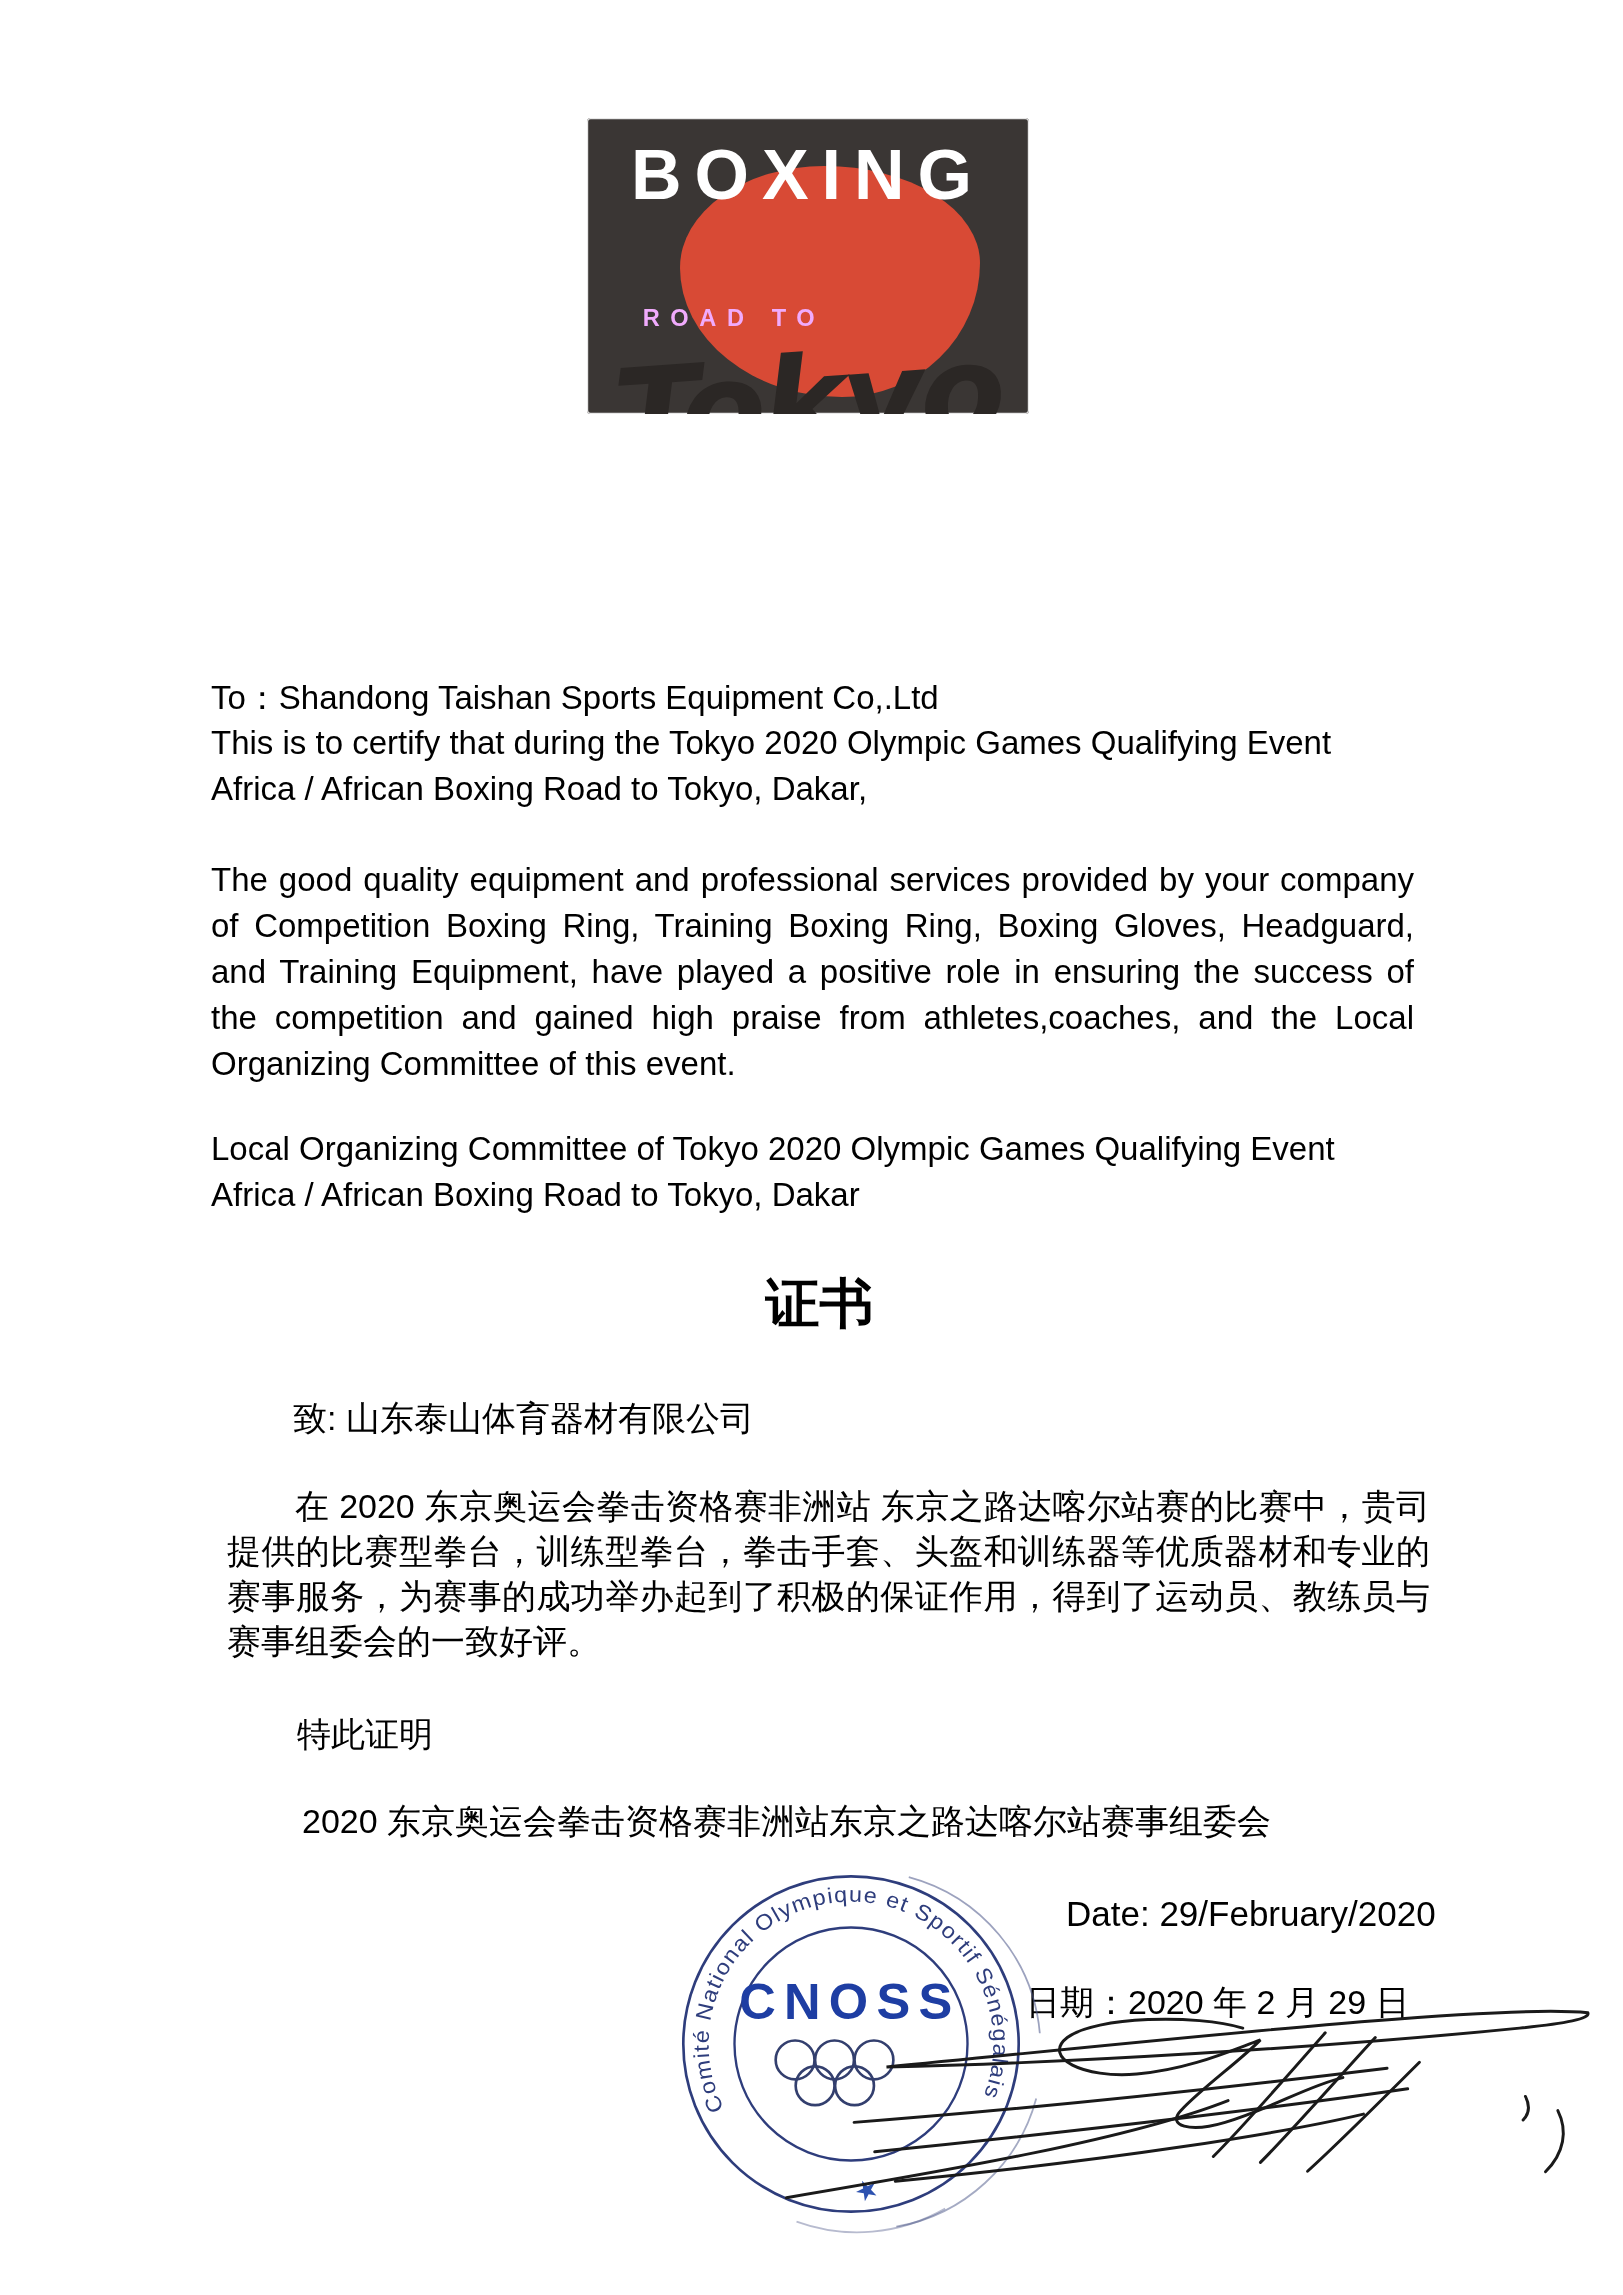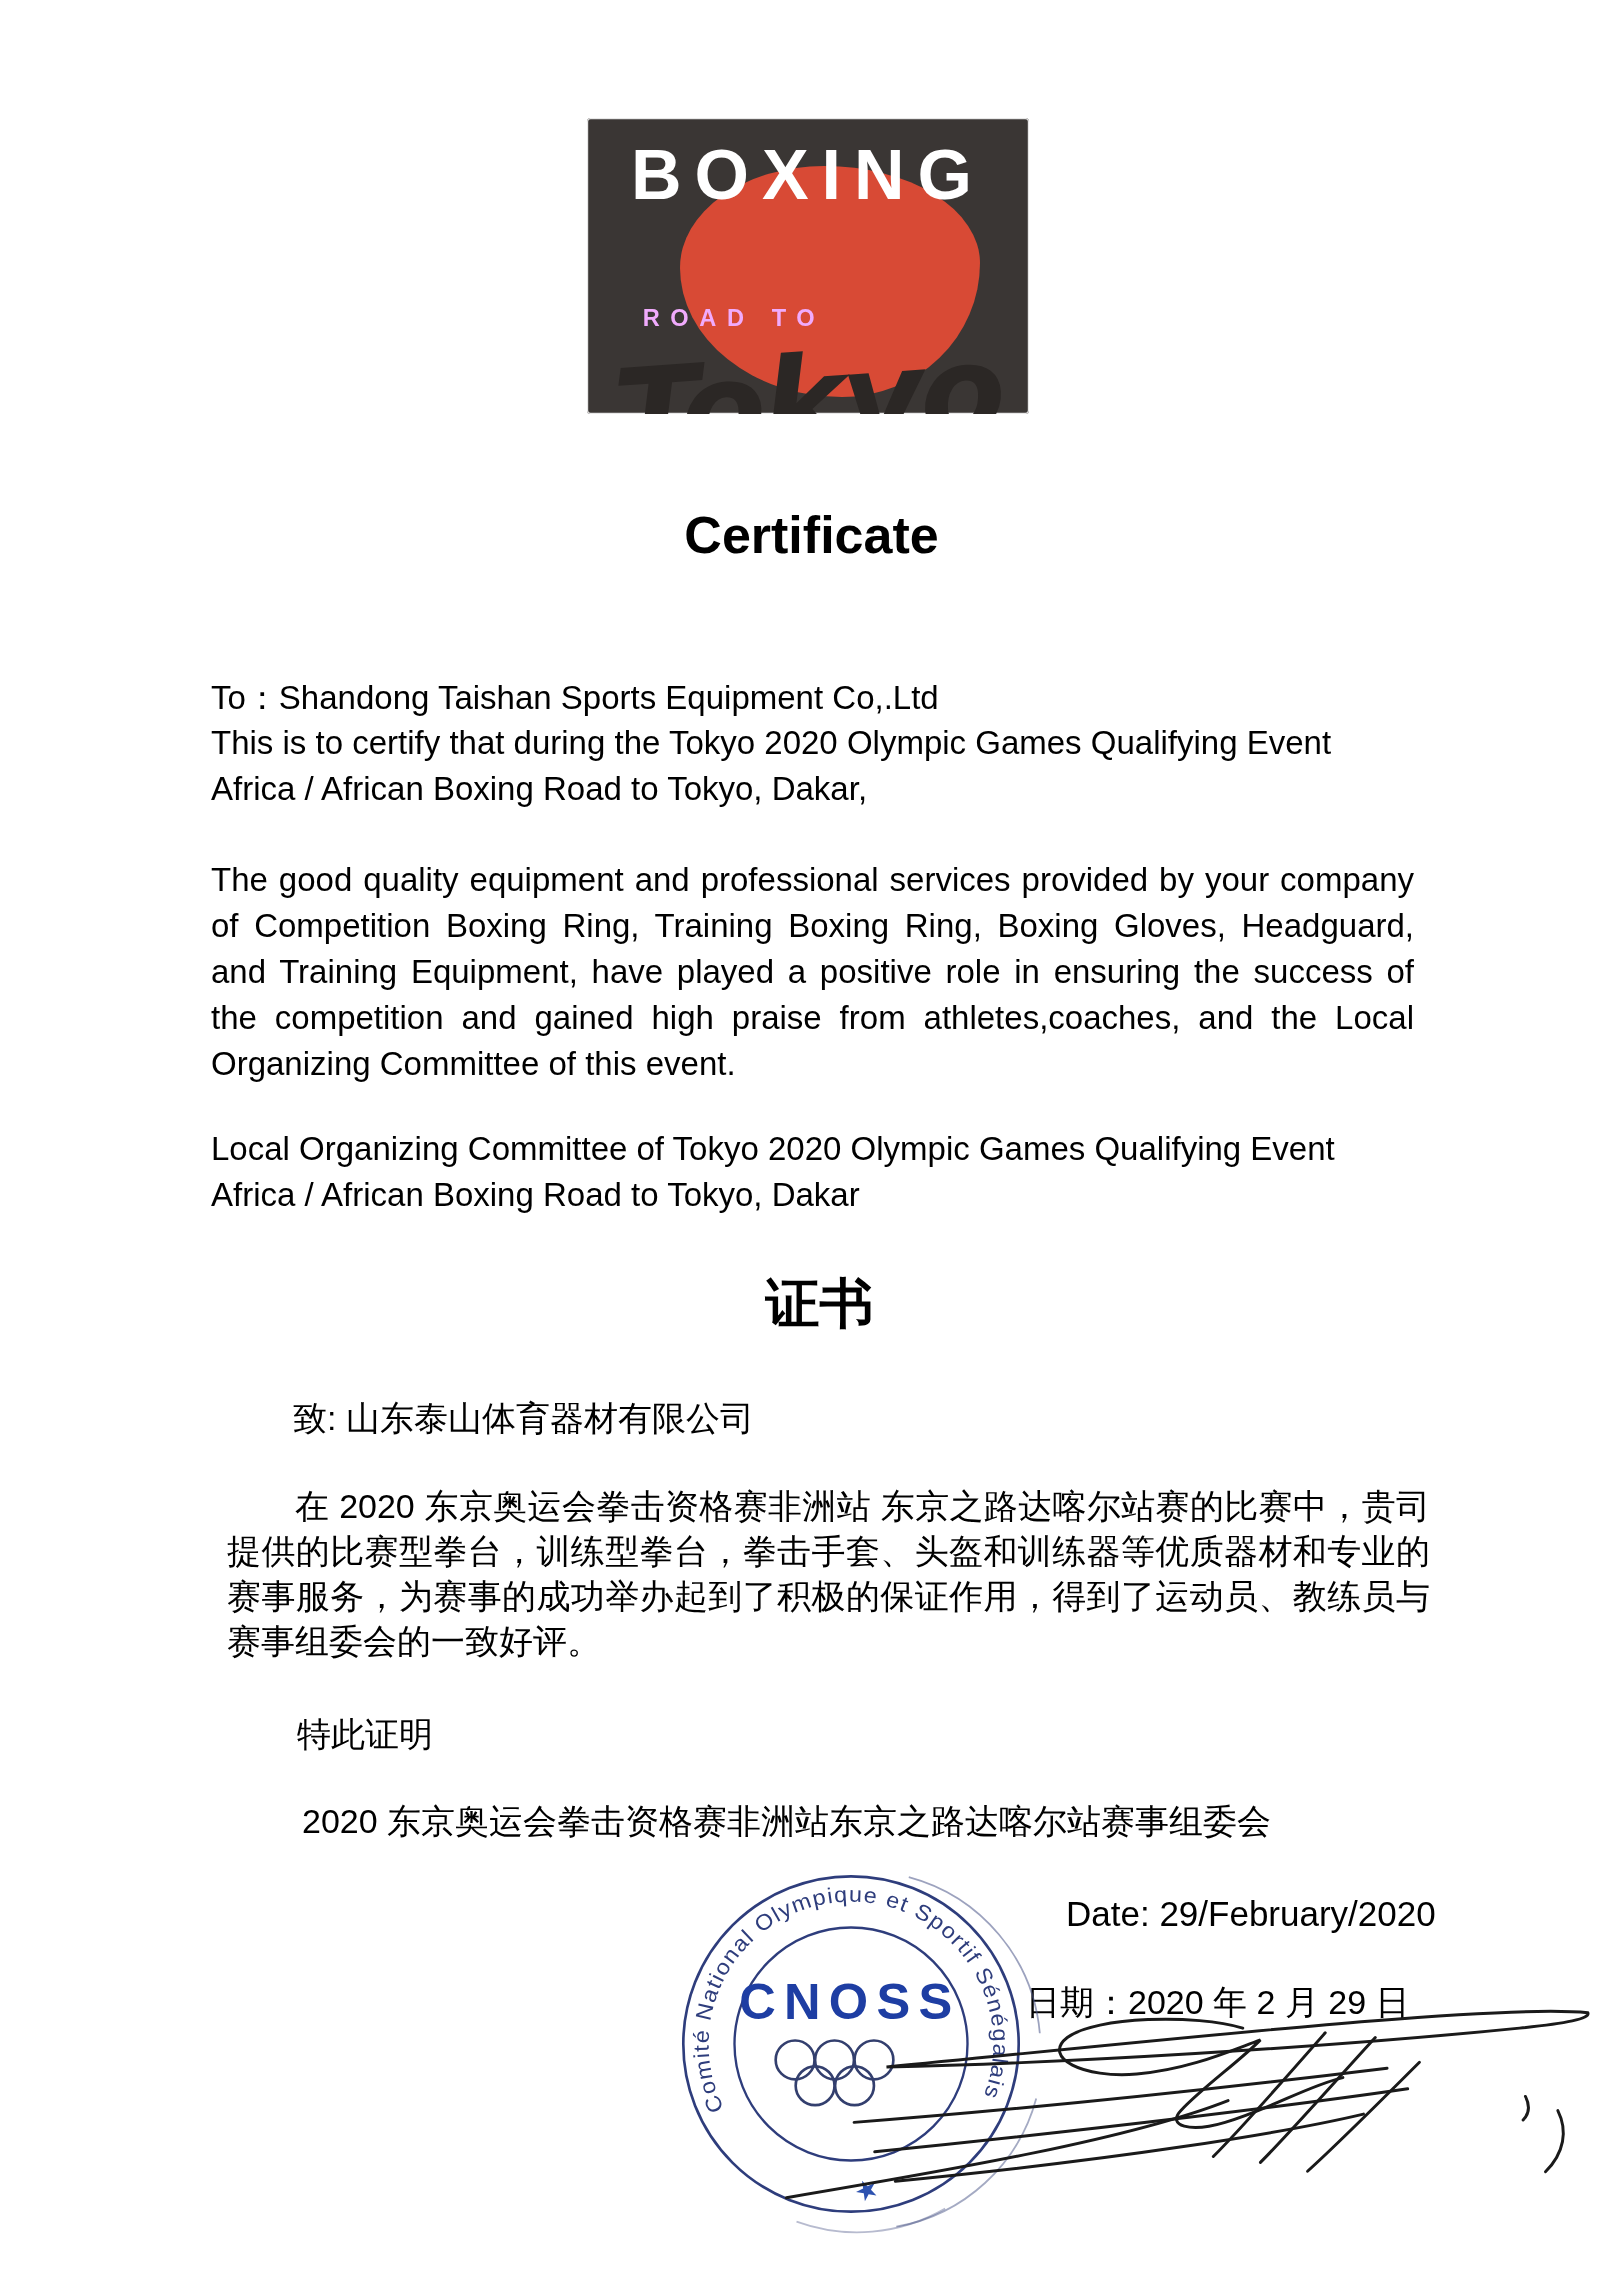--- a/index.html
+++ b/index.html
@@ -87,21 +87,20 @@
 
 <div class="page">
 
   <div class="logo">
     <div class="blob"></div>
     <div class="boxing">BOXING</div>
     <div class="roadto">ROAD TO</div>
     <div class="tokyo">Tokyo</div>
   </div>
 
-  <div class="title-en">Certificate</div>
   <div class="txt to-line">To：Shandong Taishan Sports Equipment Co,.Ltd</div>
   <div class="txt para1">This is to certify that during the Tokyo 2020 Olympic Games Qualifying Event Africa / African Boxing Road to Tokyo, Dakar,</div>
   <div class="txt para2">The good quality equipment and professional services provided by your company of Competition Boxing Ring, Training Boxing Ring, Boxing Gloves, Headguard, and Training Equipment, have played a positive role in ensuring the success of the competition and gained high praise from athletes,coaches, and the Local Organizing Committee of this event.</div>
   <div class="txt para3">Local Organizing Committee of Tokyo 2020 Olympic Games Qualifying Event Africa / African Boxing Road to Tokyo, Dakar</div>
 
   <div class="title-zh zh">证书</div>
   <div class="txt to-zh zh">致: 山东泰山体育器材有限公司</div>
   <div class="txt para-zh zh">在 2020 东京奥运会拳击资格赛非洲站 东京之路达喀尔站赛的比赛中，贵司提供的比赛型拳台，训练型拳台，拳击手套、头盔和训练器等优质器材和专业的赛事服务，为赛事的成功举办起到了积极的保证作用，得到了运动员、教练员与赛事组委会的一致好评。</div>
   <div class="txt attest zh">特此证明</div>
   <div class="txt committee zh">2020 东京奥运会拳击资格赛非洲站东京之路达喀尔站赛事组委会</div>

